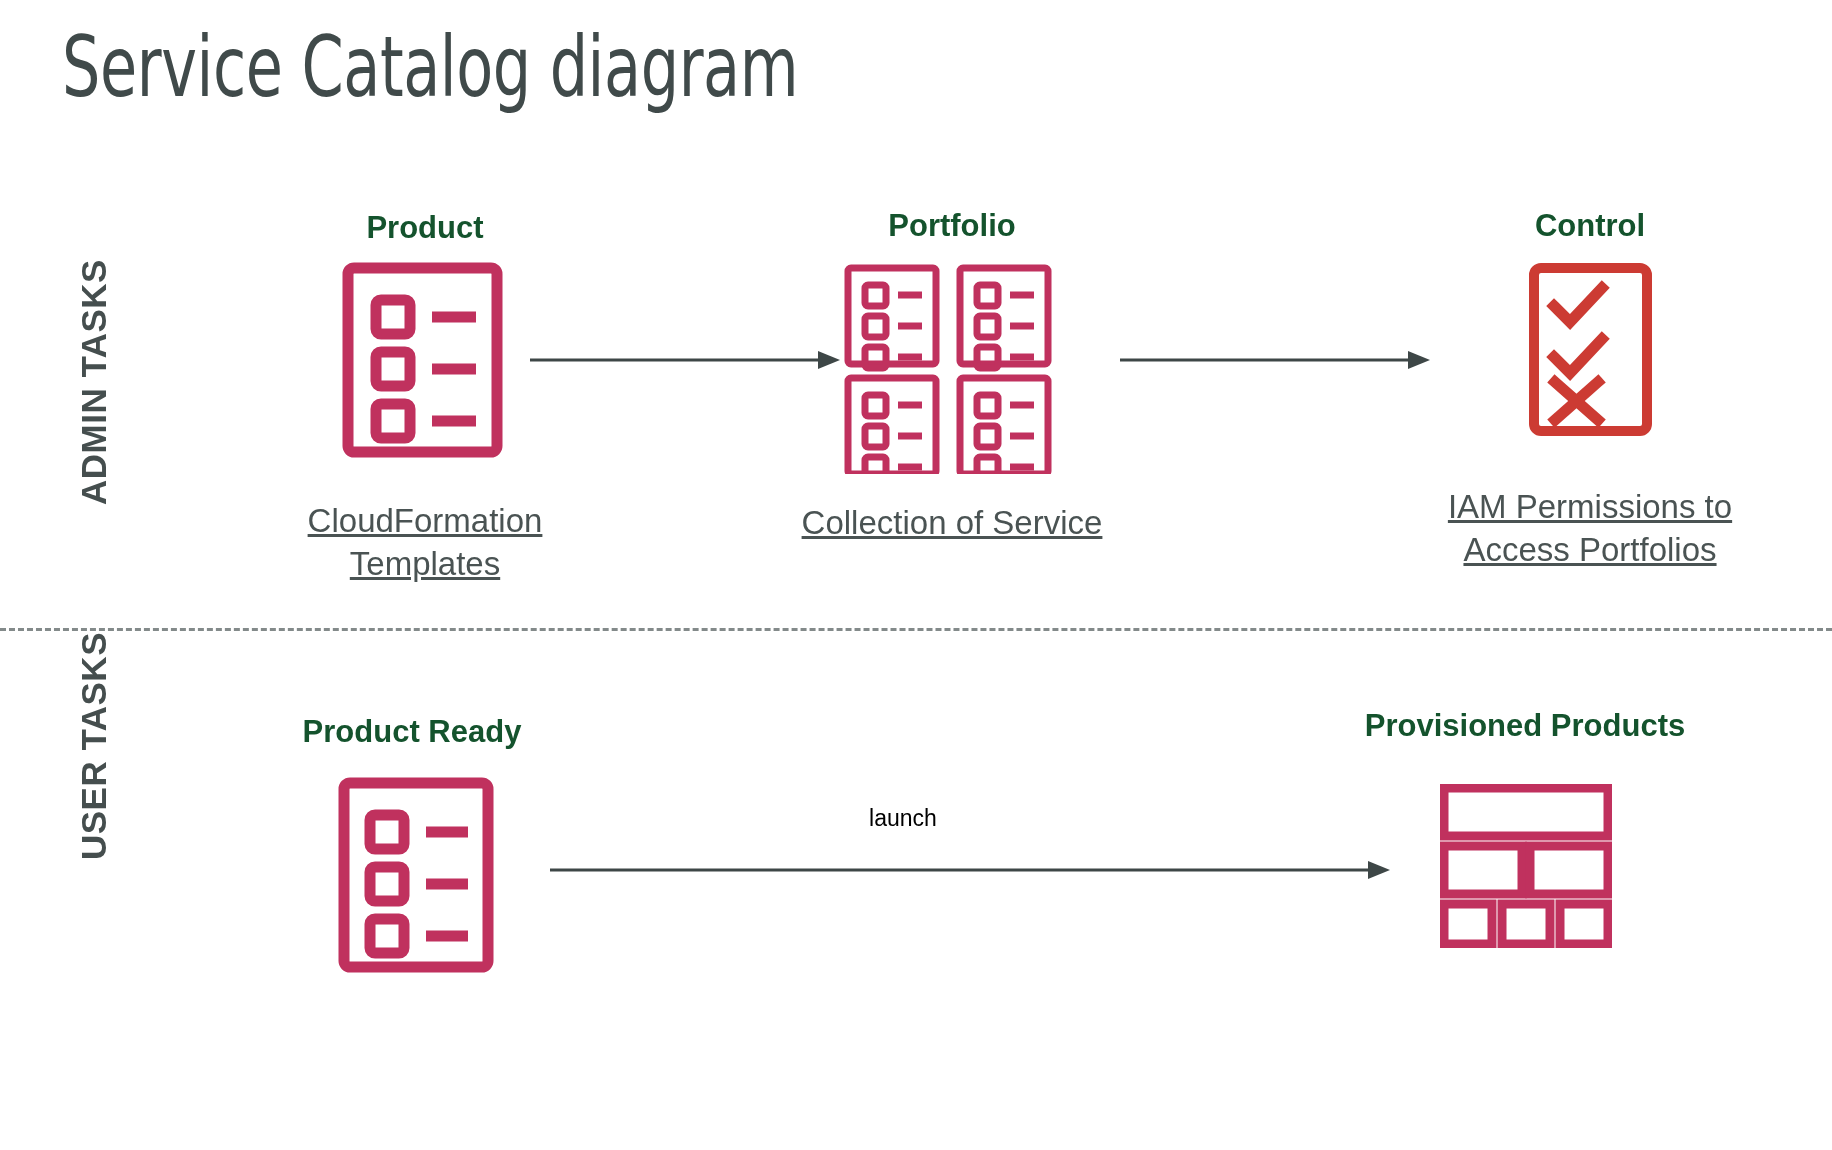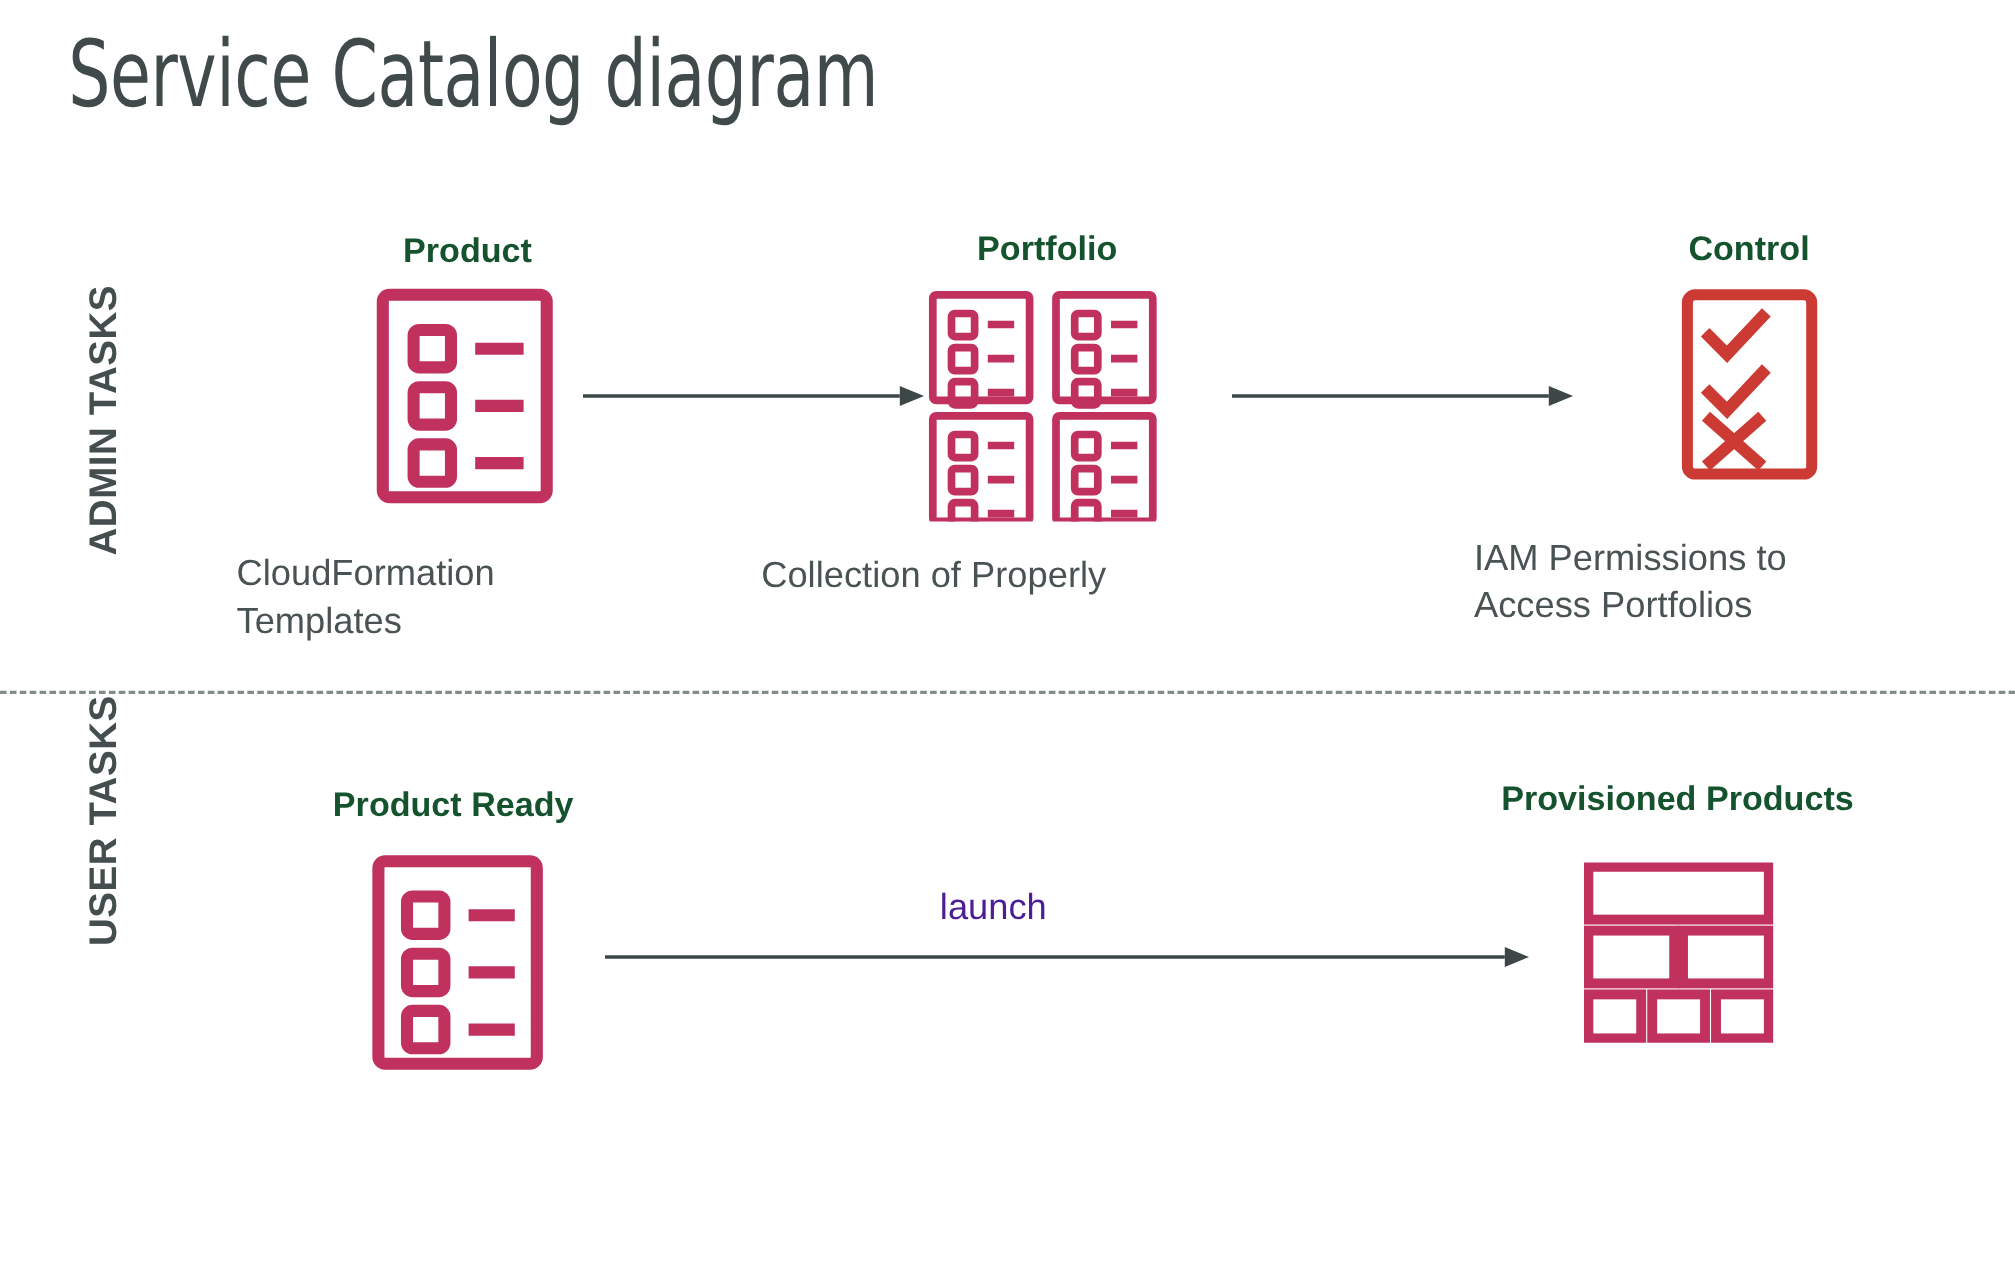--- a/index.html
+++ b/index.html
@@ -66,29 +66,30 @@
     color: #14532d;
     text-align: center;
     white-space: nowrap;
     transform: translateX(-50%);
   }
   .node-caption {
     position: absolute;
     font-size: 33px;
     font-weight: 400;
     color: #4a5353;
-    text-align: left;
+    text-align: center;
     line-height: 1.30;
     transform: translateX(-50%);
     white-space: pre-line;
+    text-decoration: underline;
   }
   .arrow-label {
     position: absolute;
-    font-size: 33px;
-    color: #4c1d95;
+    font-size: 23px;
+    color: #000000;
     transform: translateX(-50%);
     white-space: nowrap;
   }
 
   
   .icon-wrap { position: absolute; }
   .icon-wrap svg { display: block; }
 
   
   .arrow { position: absolute; }
@@ -168,21 +169,21 @@
           <line x1="54" y1="31" x2="78" y2="31" stroke="#C0315E" stroke-width="7"></line>
           <rect x="21" y="52" width="21" height="21" rx="3" ry="3" fill="none" stroke="#C0315E" stroke-width="7"></rect>
           <line x1="54" y1="62" x2="78" y2="62" stroke="#C0315E" stroke-width="7"></line>
           <rect x="21" y="83" width="21" height="21" rx="3" ry="3" fill="none" stroke="#C0315E" stroke-width="7"></rect>
           <line x1="54" y1="93" x2="78" y2="93" stroke="#C0315E" stroke-width="7"></line>
         </g>
       </g>
     </svg>
   </div>
 
-  <div class="node-caption" style="left:952px; top:502px; width:520px;">Collection of Properly</div>
+  <div class="node-caption" style="left:952px; top:502px; width:520px;">Collection of Service</div>
 
   <div class="arrow" style="left:1120px; top:348px;">
     <svg width="310" height="24" viewBox="0 0 310 24">
       <line x1="0" y1="12" x2="288" y2="12" stroke="#3e4747" stroke-width="3"></line>
       <polygon points="288,3 310,12 288,21" fill="#3e4747"></polygon>
     </svg>
   </div>
 
   <div class="node-heading" style="left:1590px; top:208px;">Control</div>
 

